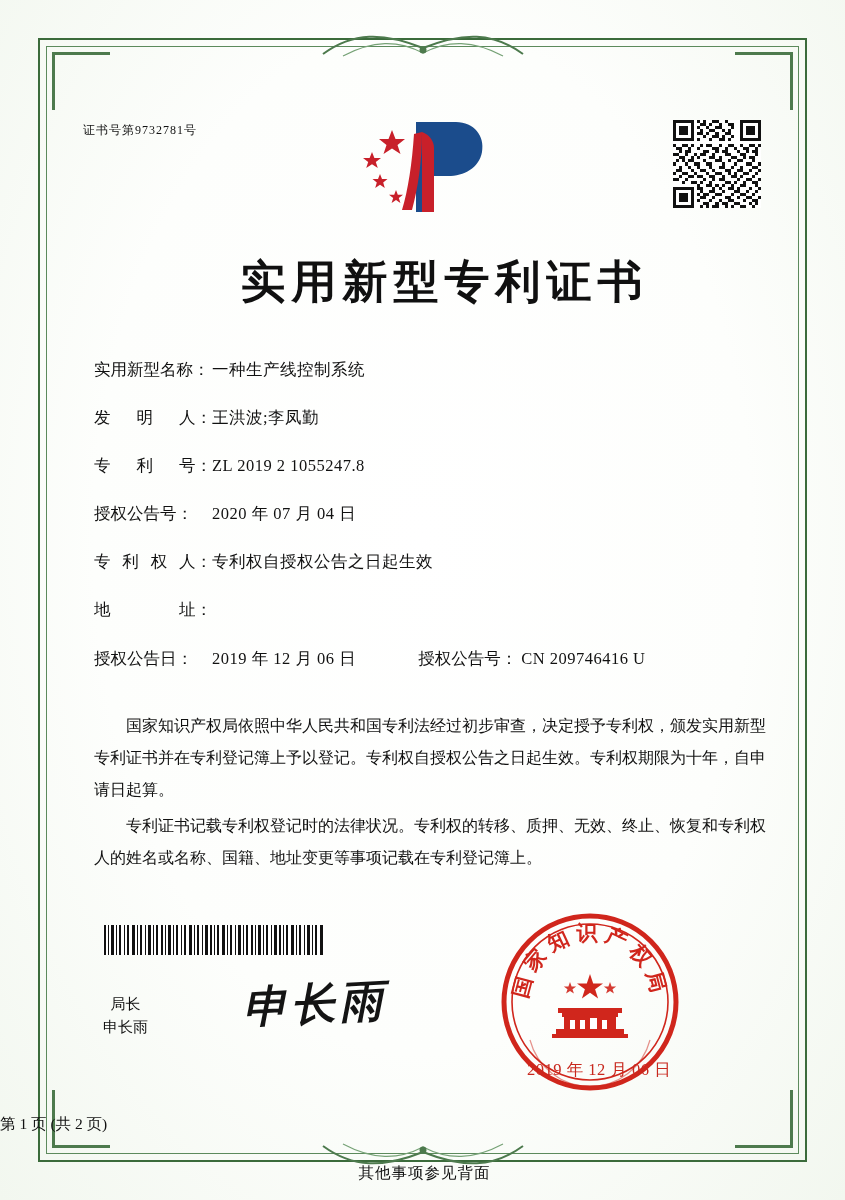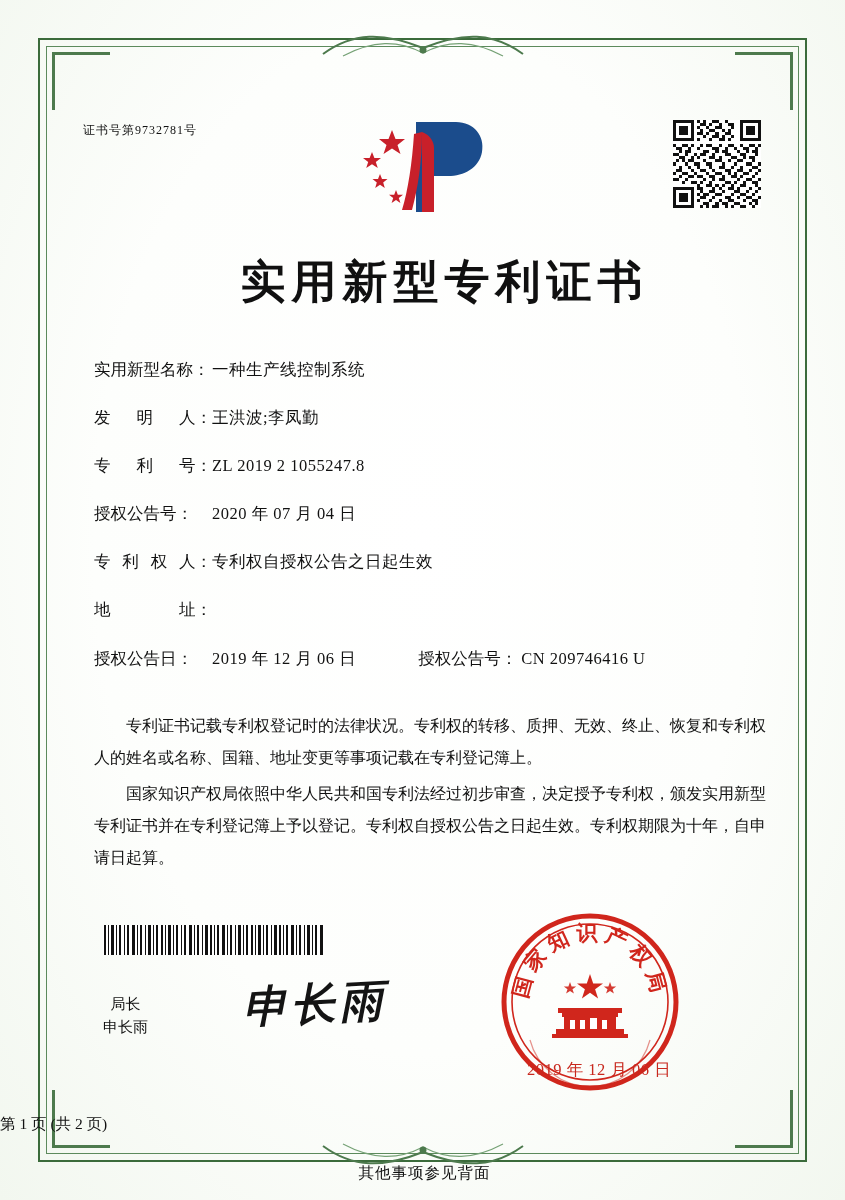--- a/index.html
+++ b/index.html
@@ -536,22 +536,22 @@
     <div class="field-row pair">
       <div class="field-label">授权公告日：</div>
       <div class="field-value">2019 年 12 月 06 日</div>
       <div class="field-label2">授权公告号：</div>
       <div class="field-value">CN 209746416 U</div>
     </div>
 
   </div>
 
   <div class="body-text">
+    <p>国家知识产权局依照中华人民共和国专利法经过初步审查，决定授予专利权，颁发实用新型专利证书并在专利登记簿上予以登记。专利权自授权公告之日起生效。专利权期限为十年，自申请日起算。</p>
     <p>专利证书记载专利权登记时的法律状况。专利权的转移、质押、无效、终止、恢复和专利权人的姓名或名称、国籍、地址变更等事项记载在专利登记簿上。</p>
-    <p>国家知识产权局依照中华人民共和国专利法经过初步审查，决定授予专利权，颁发实用新型专利证书并在专利登记簿上予以登记。专利权自授权公告之日起生效。专利权期限为十年，自申请日起算。</p>
   </div>
 
   <svg class="barcode" viewBox="0 0 222 30" shape-rendering="crispEdges">
     <rect width="222" height="30" fill="#ffffff"></rect>
     <g fill="#111111">
       <rect x="1" y="0" width="2" height="30"></rect>
         <rect x="5" y="0" width="1" height="30"></rect>
       <rect x="8" y="0" width="3" height="30"></rect>
         <rect x="13" y="0" width="1" height="30"></rect>
       <rect x="16" y="0" width="2" height="30"></rect>

